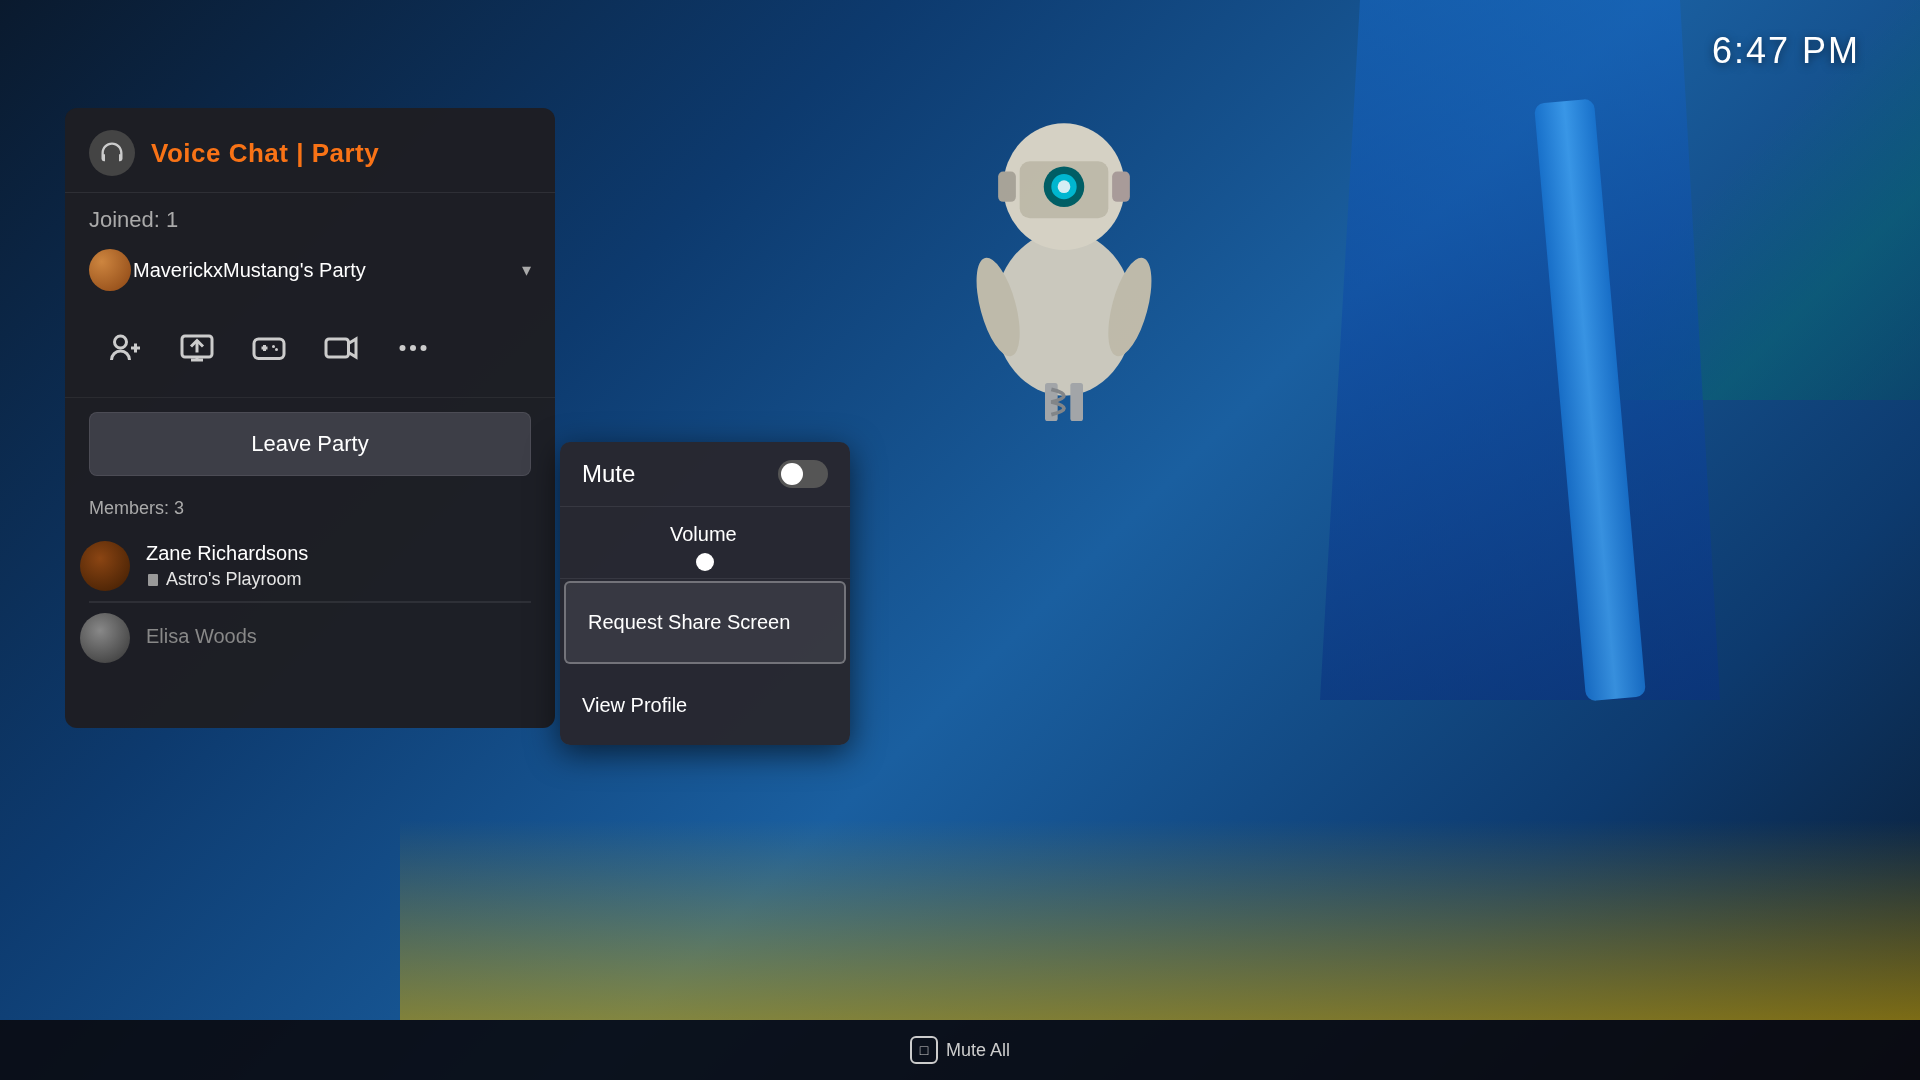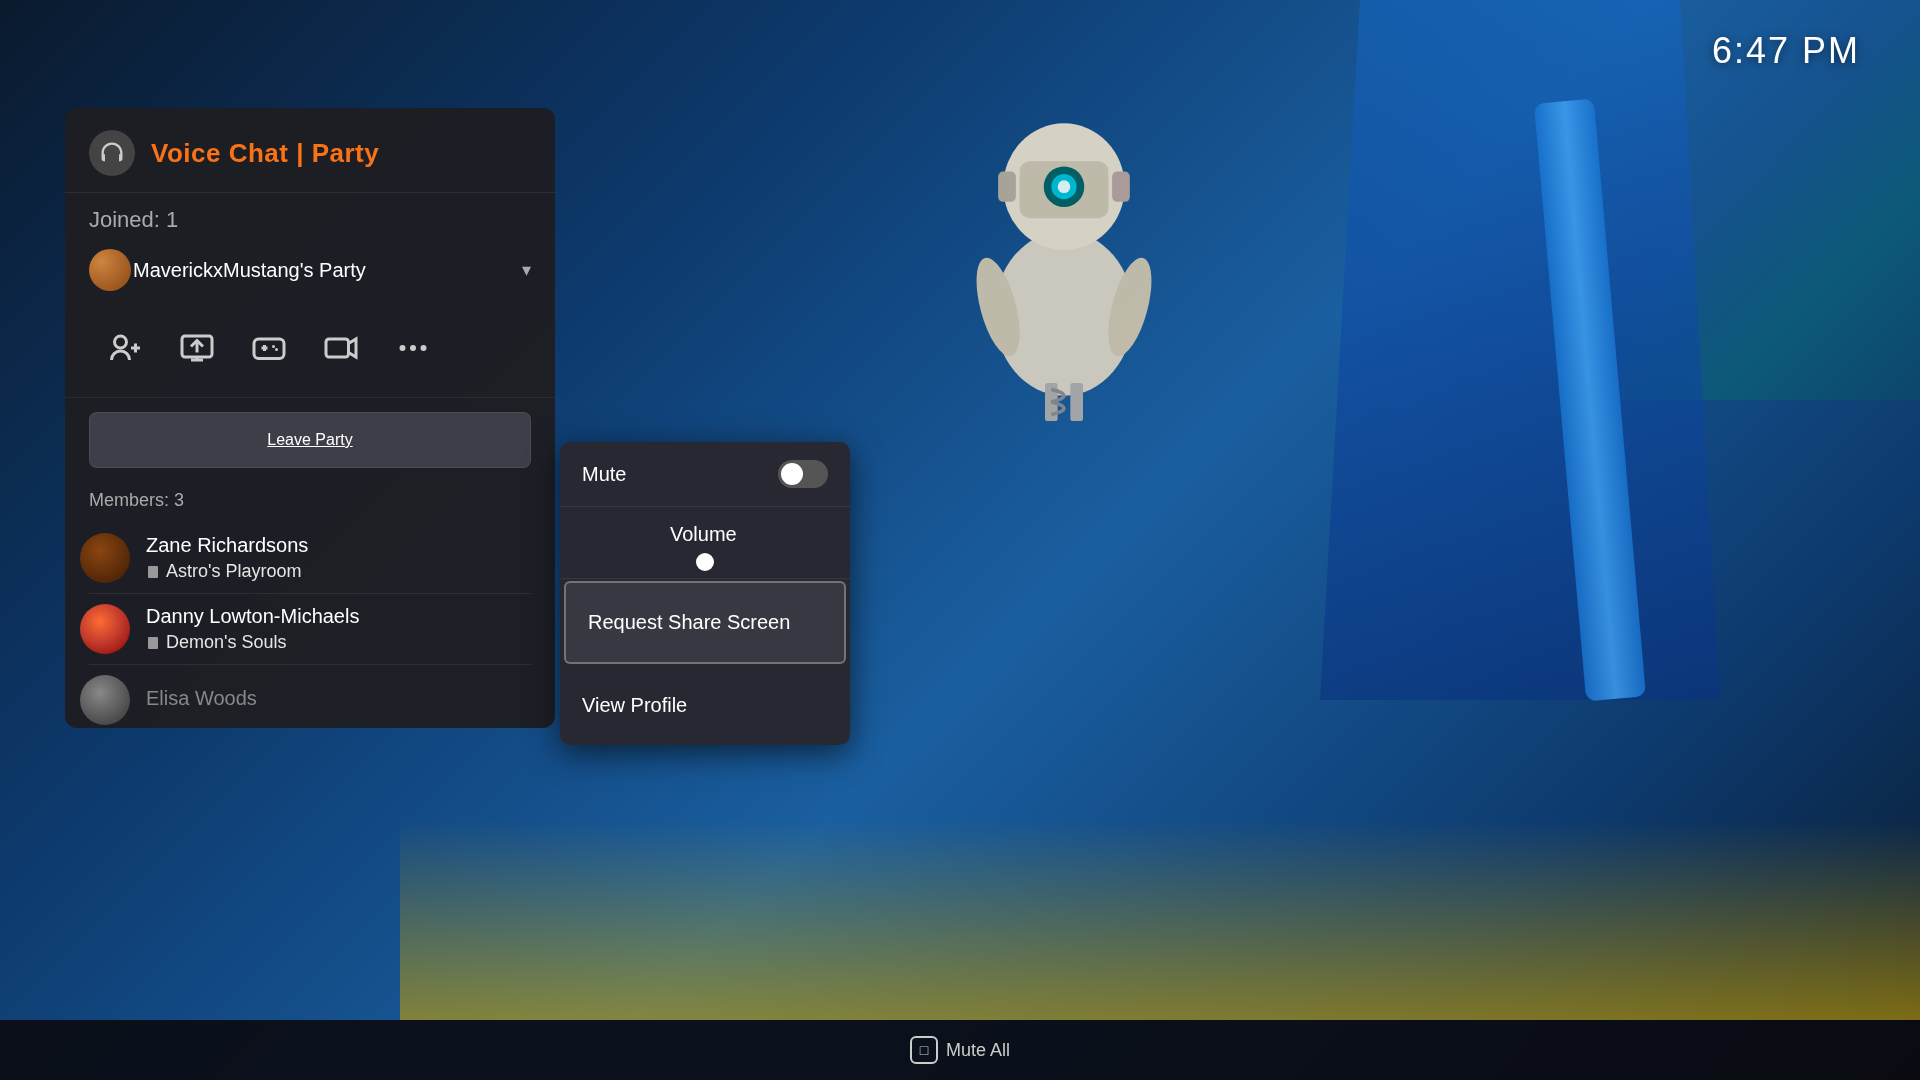--- a/index.html
+++ b/index.html
@@ -181,23 +181,22 @@
       padding: 18px;
       background: rgba(70, 70, 80, 0.8);
       border-radius: 8px;
       text-align: center;
       cursor: pointer;
       border: 1px solid rgba(255,255,255,0.08);
     }
 
     .leave-party-text {
       color: #ffffff;
-      font-size: 16px;
+      font-size: 22px;
       font-weight: 500;
-      text-decoration: underline;
     }
 
     
     .members-label {
       color: #aaaaaa;
       font-size: 18px;
       padding: 8px 24px 12px;
     }
 
     .member-item {
@@ -277,21 +276,21 @@
     .context-mute {
       display: flex;
       align-items: center;
       justify-content: space-between;
       padding: 18px 22px;
       border-bottom: 1px solid rgba(255,255,255,0.08);
     }
 
     .context-mute-label {
       color: #ffffff;
-      font-size: 20px;
+      font-size: 24px;
     }
 
     .toggle-switch {
       width: 50px;
       height: 28px;
       background: #555;
       border-radius: 14px;
       position: relative;
       cursor: pointer;
     }
@@ -543,32 +542,20 @@
       <div class="member-game">
         <svg class="game-icon" viewBox="0 0 14 16" fill="#999">
           <rect x="2" y="2" width="10" height="12" rx="1"></rect>
         </svg>
         <span>Astro's Playroom</span>
       </div>
     </div>
   </div>
   <div class="member-divider"></div>
 
-  <div class="member-item">
-    <div class="member-avatar avatar-2"></div>
-    <div class="member-info">
-      <div class="member-name">Danny Lowton-Michaels</div>
-      <div class="member-game">
-        <svg class="game-icon" viewBox="0 0 14 16" fill="#999">
-          <rect x="2" y="2" width="10" height="12" rx="1"></rect>
-        </svg>
-        <span>Demon's Souls</span>
-      </div>
-    </div>
-  </div>
   <div class="member-divider"></div>
 
   <div class="member-item">
     <div class="member-avatar avatar-3"></div>
     <div class="member-info">
       <div class="member-name muted">Elisa Woods</div>
     </div>
   </div>
 
 </div>

